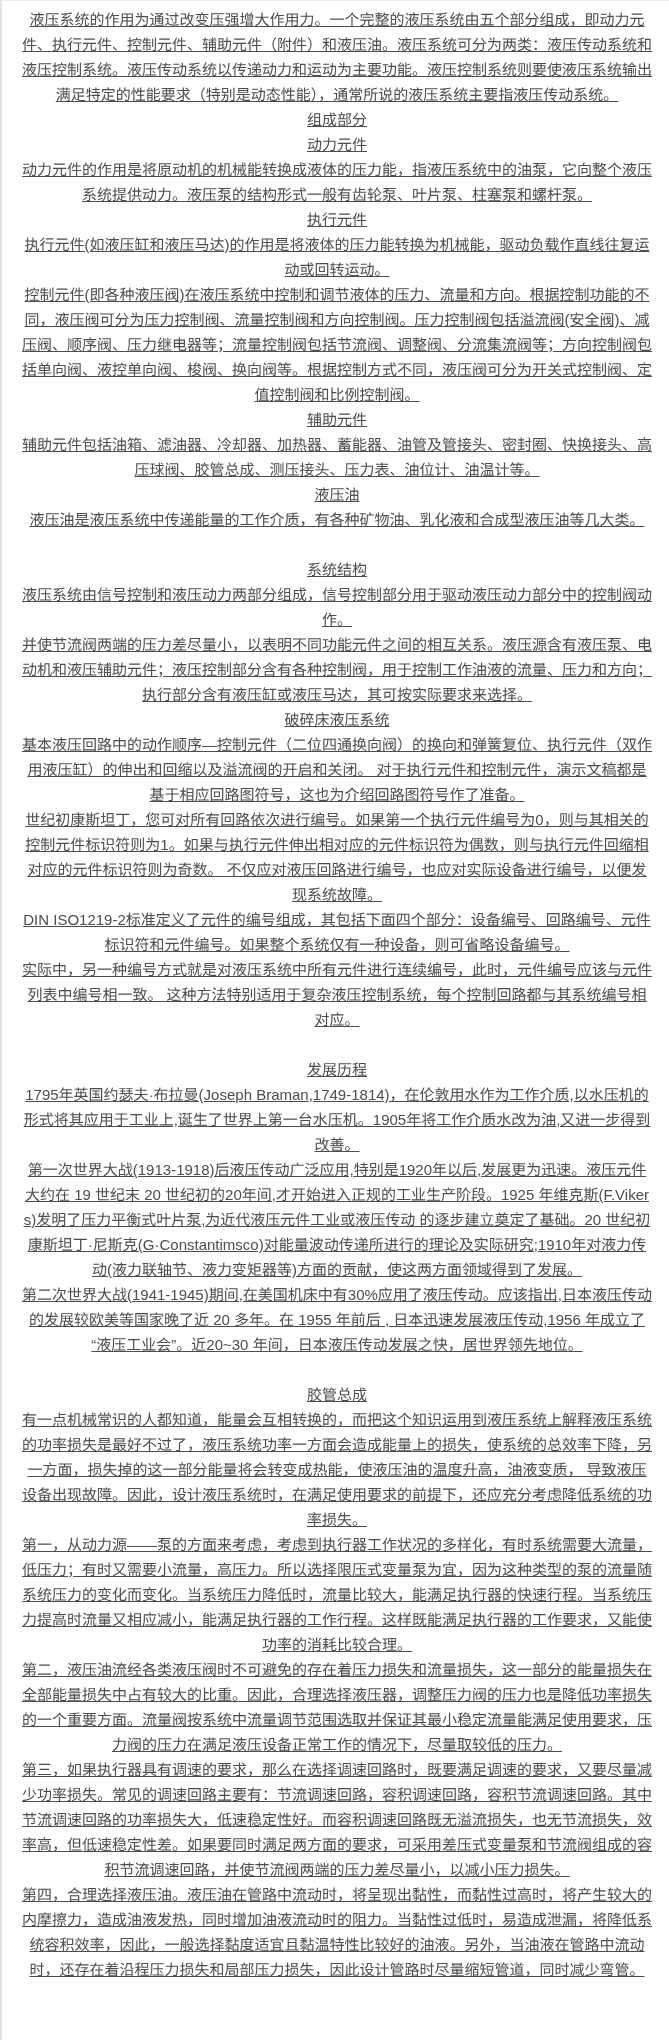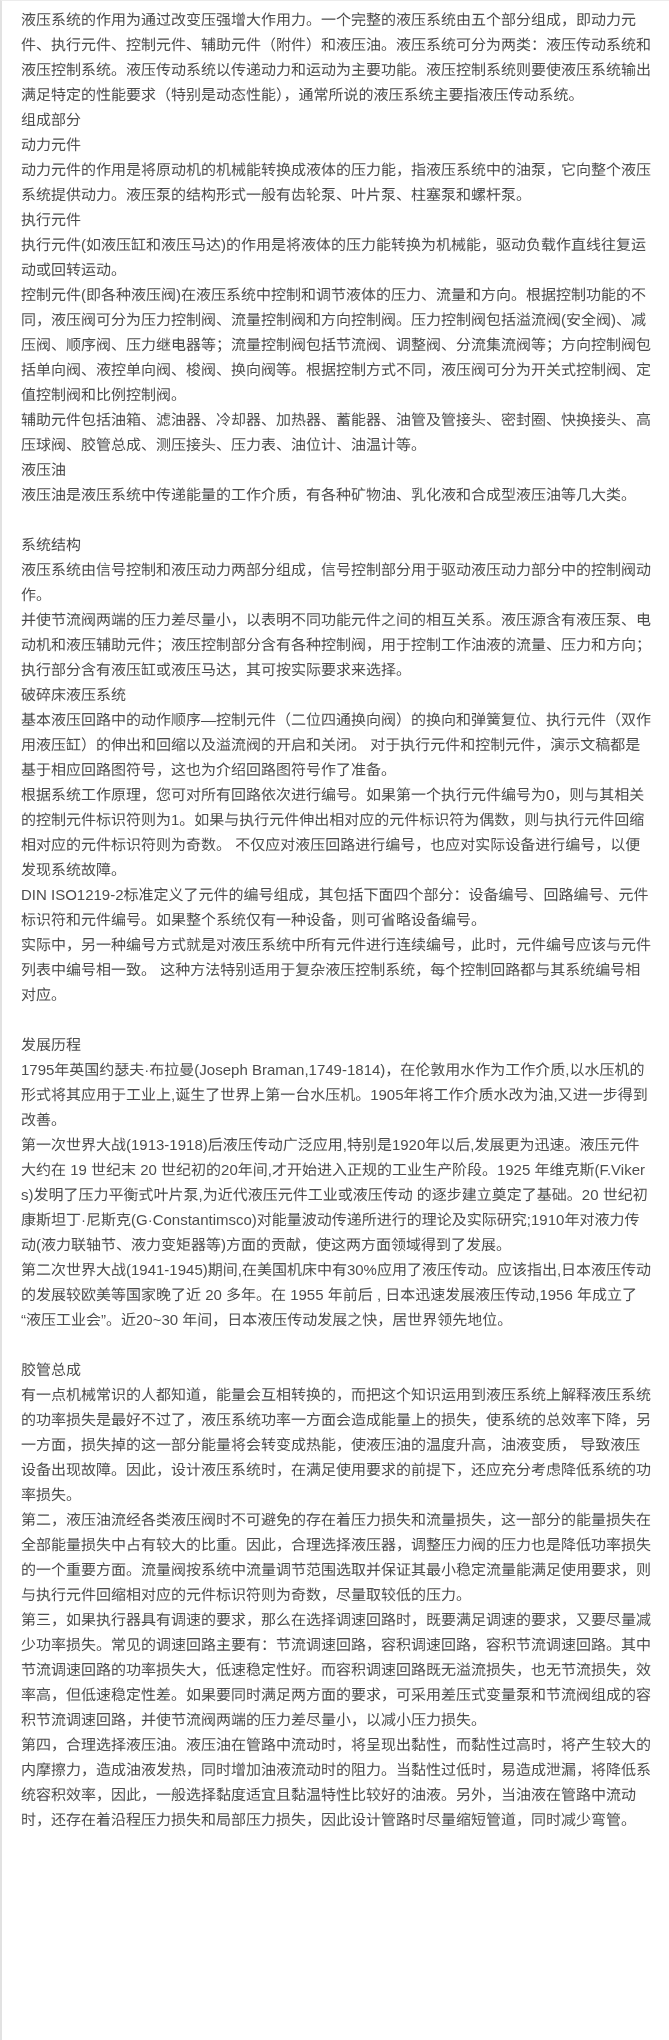--- a/index.html
+++ b/index.html
@@ -18,57 +18,60 @@
     border-top: 1px solid #ececec;
     padding: 6px 16px 0 19px;
     font-family: "Liberation Sans", "DejaVu Sans", sans-serif;
     font-size: 15px;
     line-height: 25px;
     color: #4d4d4d;
   }
   .block {
     margin: 0;
     padding: 0;
-    text-align: left;
+    text-align: center;
     word-break: break-all;
     overflow-wrap: anywhere;
+    text-decoration: underline;
   }
   .block.blank {
     min-height: 25px;
   }
 </style>
 </head>
 <body>
 
 <div class="page" style="background: rgb(255, 255, 255); color: rgb(77, 77, 77); border-left-color: rgb(226, 226, 226);">
   <div class="article" id="article-body">
       <p class="block">液压系统的作用为通过改变压强增大作用力。一个完整的液压系统由五个部分组成，即动力元件、执行元件、控制元件、辅助元件（附件）和液压油。液压系统可分为两类：液压传动系统和液压控制系统。液压传动系统以传递动力和运动为主要功能。液压控制系统则要使液压系统输出满足特定的性能要求（特别是动态性能），通常所说的液压系统主要指液压传动系统。</p>
       <p class="block">组成部分</p>
       <p class="block">动力元件</p>
       <p class="block">动力元件的作用是将原动机的机械能转换成液体的压力能，指液压系统中的油泵，它向整个液压系统提供动力。液压泵的结构形式一般有齿轮泵、叶片泵、柱塞泵和螺杆泵。</p>
       <p class="block">执行元件</p>
       <p class="block">执行元件(如液压缸和液压马达)的作用是将液体的压力能转换为机械能，驱动负载作直线往复运动或回转运动。</p>
       <p class="block">控制元件(即各种液压阀)在液压系统中控制和调节液体的压力、流量和方向。根据控制功能的不同，液压阀可分为压力控制阀、流量控制阀和方向控制阀。压力控制阀包括溢流阀(安全阀)、减压阀、顺序阀、压力继电器等；流量控制阀包括节流阀、调整阀、分流集流阀等；方向控制阀包括单向阀、液控单向阀、梭阀、换向阀等。根据控制方式不同，液压阀可分为开关式控制阀、定值控制阀和比例控制阀。</p>
+      <p class="block">辅助元件</p>
       <p class="block">辅助元件包括油箱、滤油器、冷却器、加热器、蓄能器、油管及管接头、密封圈、快换接头、高压球阀、胶管总成、测压接头、压力表、油位计、油温计等。</p>
       <p class="block">液压油</p>
       <p class="block">液压油是液压系统中传递能量的工作介质，有各种矿物油、乳化液和合成型液压油等几大类。</p>
       <p class="block blank"></p>
       <p class="block">系统结构</p>
       <p class="block">液压系统由信号控制和液压动力两部分组成，信号控制部分用于驱动液压动力部分中的控制阀动作。</p>
       <p class="block">并使节流阀两端的压力差尽量小，以表明不同功能元件之间的相互关系。液压源含有液压泵、电动机和液压辅助元件；液压控制部分含有各种控制阀，用于控制工作油液的流量、压力和方向；执行部分含有液压缸或液压马达，其可按实际要求来选择。</p>
       <p class="block">破碎床液压系统</p>
       <p class="block">基本液压回路中的动作顺序—控制元件（二位四通换向阀）的换向和弹簧复位、执行元件（双作用液压缸）的伸出和回缩以及溢流阀的开启和关闭。 对于执行元件和控制元件，演示文稿都是基于相应回路图符号，这也为介绍回路图符号作了准备。</p>
-      <p class="block">根据系统工作原理，您可对所有回路依次进行编号。如果第一个执行元件编号为0，则与其相关的控制元件标识符则为1。如果与执行元件伸出相对应的元件标识符为偶数，则与执行元件回缩相对应的元件标识符则为奇数。 不仅应对液压回路进行编号，也应对实际设备进行编号，以便发现系统故障。</p>
+      <p class="block">世纪初康斯坦丁，您可对所有回路依次进行编号。如果第一个执行元件编号为0，则与其相关的控制元件标识符则为1。如果与执行元件伸出相对应的元件标识符为偶数，则与执行元件回缩相对应的元件标识符则为奇数。 不仅应对液压回路进行编号，也应对实际设备进行编号，以便发现系统故障。</p>
       <p class="block">DIN ISO1219-2标准定义了元件的编号组成，其包括下面四个部分：设备编号、回路编号、元件标识符和元件编号。如果整个系统仅有一种设备，则可省略设备编号。</p>
       <p class="block">实际中，另一种编号方式就是对液压系统中所有元件进行连续编号，此时，元件编号应该与元件列表中编号相一致。 这种方法特别适用于复杂液压控制系统，每个控制回路都与其系统编号相对应。</p>
       <p class="block blank"></p>
       <p class="block">发展历程</p>
       <p class="block">1795年英国约瑟夫·布拉曼(Joseph Braman,1749-1814)，在伦敦用水作为工作介质,以水压机的形式将其应用于工业上,诞生了世界上第一台水压机。1905年将工作介质水改为油,又进一步得到改善。</p>
       <p class="block">第一次世界大战(1913-1918)后液压传动广泛应用,特别是1920年以后,发展更为迅速。液压元件大约在 19 世纪末 20 世纪初的20年间,才开始进入正规的工业生产阶段。1925 年维克斯(F.Vikers)发明了压力平衡式叶片泵,为近代液压元件工业或液压传动 的逐步建立奠定了基础。20 世纪初康斯坦丁·尼斯克(G·Constantimsco)对能量波动传递所进行的理论及实际研究;1910年对液力传动(液力联轴节、液力变矩器等)方面的贡献，使这两方面领域得到了发展。</p>
       <p class="block">第二次世界大战(1941-1945)期间,在美国机床中有30%应用了液压传动。应该指出,日本液压传动的发展较欧美等国家晚了近 20 多年。在 1955 年前后 , 日本迅速发展液压传动,1956 年成立了“液压工业会”。近20~30 年间，日本液压传动发展之快，居世界领先地位。</p>
       <p class="block blank"></p>
       <p class="block">胶管总成</p>
       <p class="block">有一点机械常识的人都知道，能量会互相转换的，而把这个知识运用到液压系统上解释液压系统的功率损失是最好不过了，液压系统功率一方面会造成能量上的损失，使系统的总效率下降，另一方面，损失掉的这一部分能量将会转变成热能，使液压油的温度升高，油液变质， 导致液压设备出现故障。因此，设计液压系统时，在满足使用要求的前提下，还应充分考虑降低系统的功率损失。</p>
-      <p class="block">第二，液压油流经各类液压阀时不可避免的存在着压力损失和流量损失，这一部分的能量损失在全部能量损失中占有较大的比重。因此，合理选择液压器，调整压力阀的压力也是降低功率损失的一个重要方面。流量阀按系统中流量调节范围选取并保证其最小稳定流量能满足使用要求，则与执行元件回缩相对应的元件标识符则为奇数，尽量取较低的压力。</p>
+      <p class="block">第一，从动力源——泵的方面来考虑，考虑到执行器工作状况的多样化，有时系统需要大流量，低压力；有时又需要小流量，高压力。所以选择限压式变量泵为宜，因为这种类型的泵的流量随系统压力的变化而变化。当系统压力降低时，流量比较大，能满足执行器的快速行程。当系统压力提高时流量又相应减小，能满足执行器的工作行程。这样既能满足执行器的工作要求，又能使功率的消耗比较合理。</p>
+      <p class="block">第二，液压油流经各类液压阀时不可避免的存在着压力损失和流量损失，这一部分的能量损失在全部能量损失中占有较大的比重。因此，合理选择液压器，调整压力阀的压力也是降低功率损失的一个重要方面。流量阀按系统中流量调节范围选取并保证其最小稳定流量能满足使用要求，压力阀的压力在满足液压设备正常工作的情况下，尽量取较低的压力。</p>
       <p class="block">第三，如果执行器具有调速的要求，那么在选择调速回路时，既要满足调速的要求，又要尽量减少功率损失。常见的调速回路主要有：节流调速回路，容积调速回路，容积节流调速回路。其中节流调速回路的功率损失大，低速稳定性好。而容积调速回路既无溢流损失，也无节流损失，效率高，但低速稳定性差。如果要同时满足两方面的要求，可采用差压式变量泵和节流阀组成的容积节流调速回路，并使节流阀两端的压力差尽量小，以减小压力损失。</p>
       <p class="block">第四，合理选择液压油。液压油在管路中流动时，将呈现出黏性，而黏性过高时，将产生较大的内摩擦力，造成油液发热，同时增加油液流动时的阻力。当黏性过低时，易造成泄漏，将降低系统容积效率，因此，一般选择黏度适宜且黏温特性比较好的油液。另外，当油液在管路中流动时，还存在着沿程压力损失和局部压力损失，因此设计管路时尽量缩短管道，同时减少弯管。</p>
     </div>
 </div>
 
 </body></html>

